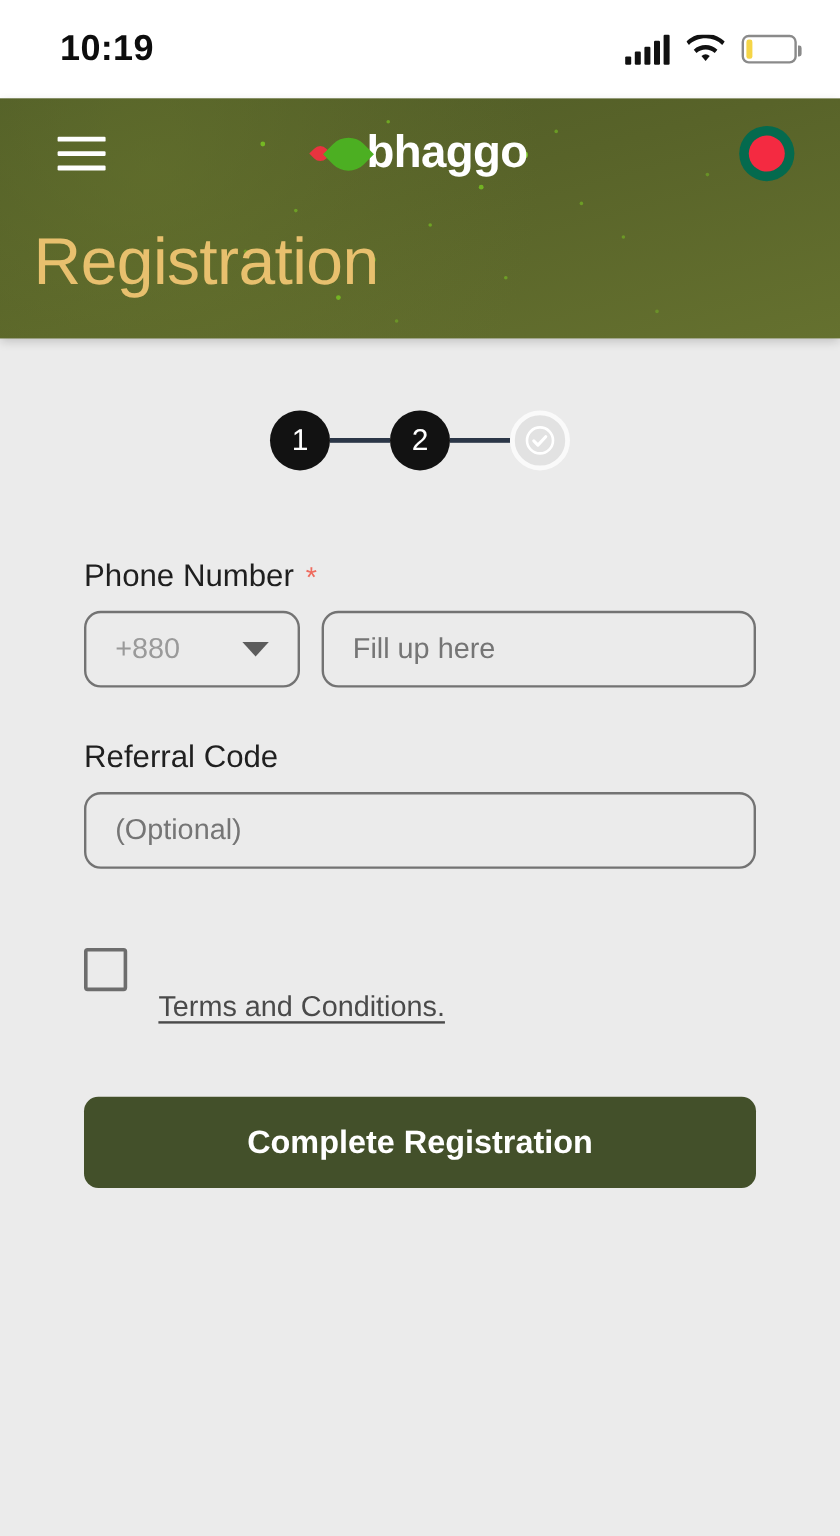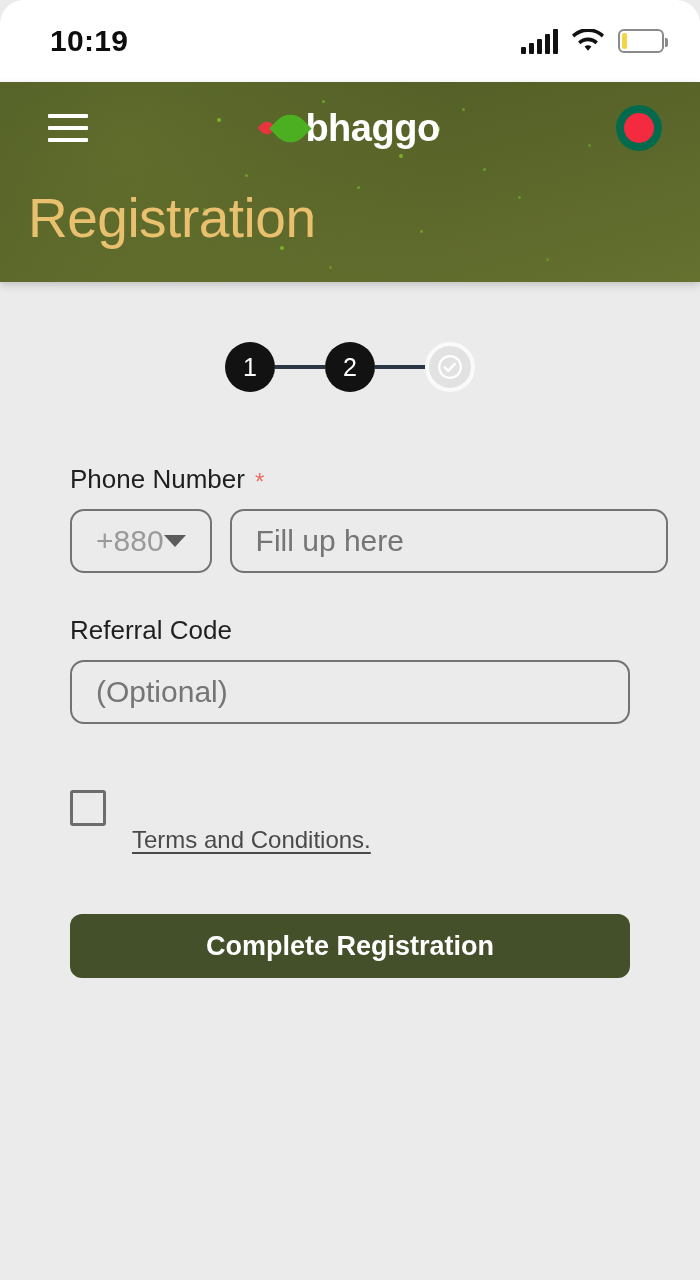--- a/index.html
+++ b/index.html
@@ -15,21 +15,20 @@
     background: #ebebeb;
     -webkit-font-smoothing: antialiased;
   }
 
   .phone {
     position: relative;
     width: 700px;
     height: 1280px;
     background: #ebebeb;
     overflow: hidden;
-    border-radius: 24px;
   }
 
   
   .status-bar {
     position: relative;
     height: 82px;
     background: #ffffff;
     display: flex;
     align-items: center;
     justify-content: space-between;
@@ -249,21 +248,21 @@
   .phone-row { display: flex; gap: 18px; }
 
   .input-box {
     height: 64px;
     border: 2px solid #737373;
     border-radius: 14px;
     background: transparent;
     display: flex;
     align-items: center;
     padding: 12px 24px;
-    font-size: 30px;
+    font-size: 24px;
     color: #9a9a9a;
   }
   .cc-select {
     width: 218px;
     justify-content: space-between;
     cursor: pointer;
   }
   .caret {
     width: 0; height: 0;
     border-left: 11px solid transparent;
@@ -300,21 +299,21 @@
   .terms-link {
     color: #4a4a4a;
     text-decoration: underline;
     text-underline-offset: 4px;
     cursor: pointer;
   }
 
   
   .submit-btn {
     width: 100%;
-    height: 64px;
+    height: 76px;
     margin-top: 56px;
     background: #43502a;
     color: #ffffff;
     border: none;
     border-radius: 12px;
     font-family: "Liberation Sans", sans-serif;
     font-size: 27px;
     font-weight: bold;
     cursor: pointer;
   }

